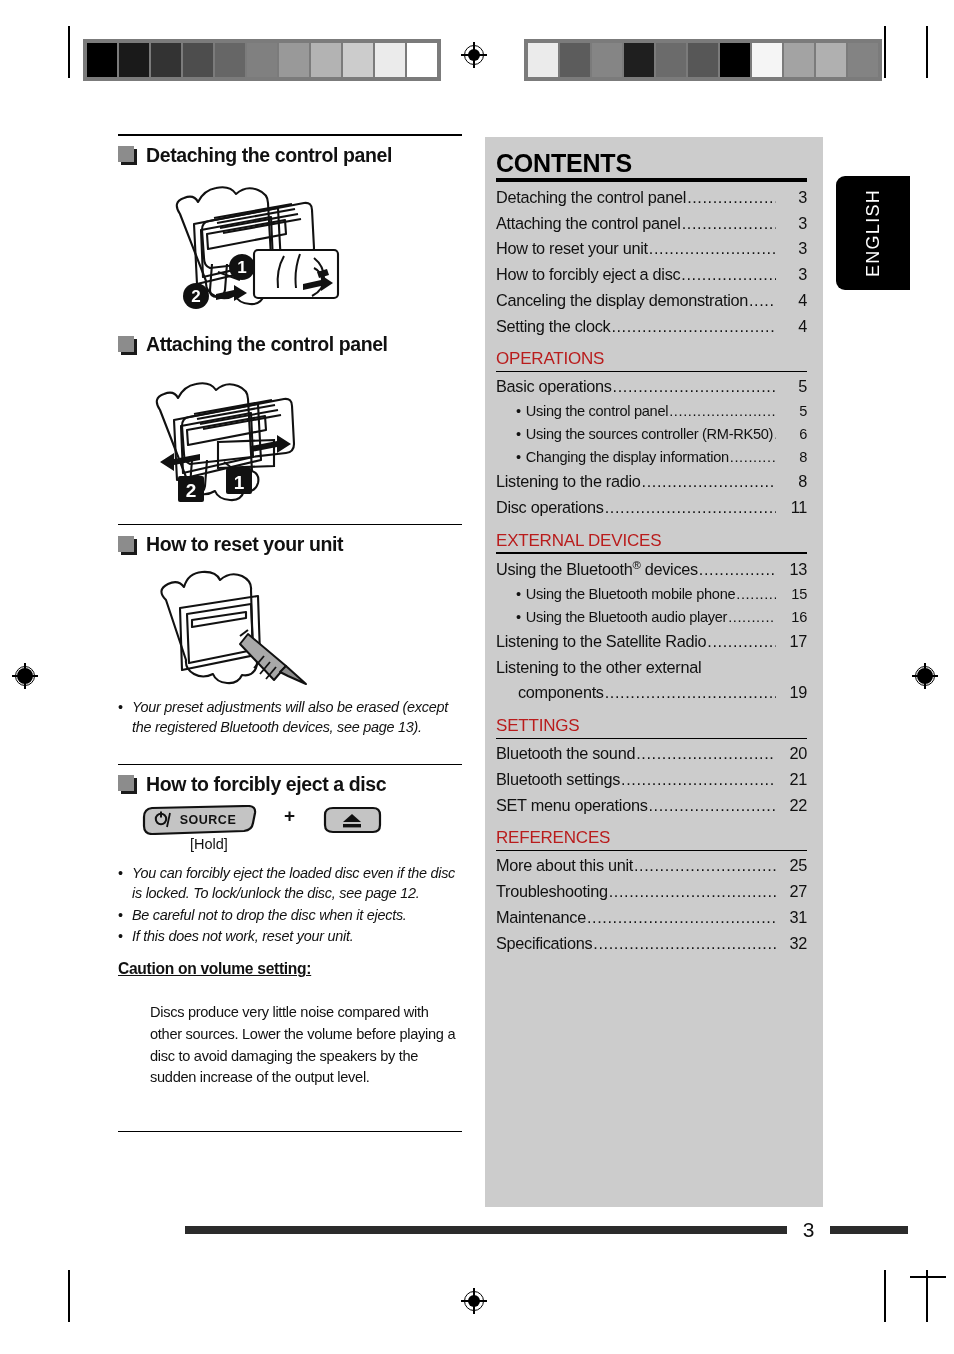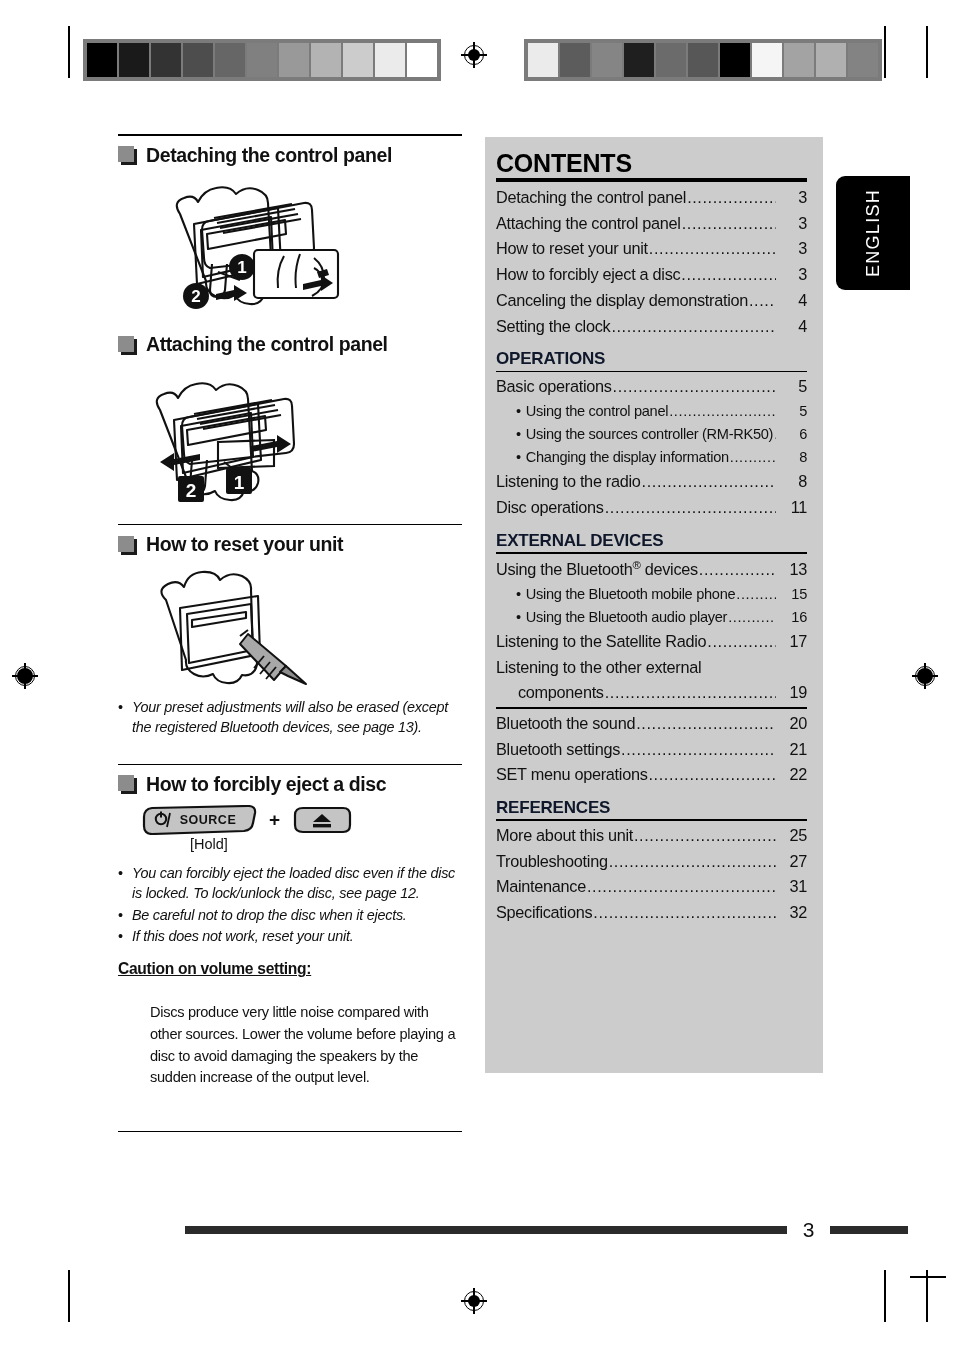--- a/index.html
+++ b/index.html
@@ -126,57 +126,56 @@
   .caution-body {
     font-size: 14.6px;
     line-height: 1.48;
     color: #111;
     letter-spacing: -0.3px;
     margin-left: 32px;
   }
 
   .btn-row {
     display: flex;
-    align-items: center;
     justify-content: flex-start;
-    gap: 9px;
+    gap: 24px;
     padding-left: 22px;
     margin: 9px 0 0;
   }
   .plus { font-size: 19px; font-weight: bold; color: #111; }
   .hold-label {
     font-size: 14.5px;
     color: #111;
     padding-left: 72px;
     margin-top: 1px;
   }
 
   
   .contents-panel {
     position: absolute;
     left: 485px;
     top: 137px;
     width: 338px;
-    height: 936px;
+    height: 1070px;
     background: #cccccc;
     padding: 12px 16px 0 11px;
   }
   .contents-title {
     font-size: 25px;
     font-weight: bold;
     color: #000;
     letter-spacing: -0.2px;
     line-height: 1.12;
   }
   .title-rule { height: 4px; background: #000; margin: 1px 0 3px; }
 
   .group-head {
     font-size: 17px;
-    font-weight: bold;
-    color: #0f172a;
+    font-weight: normal;
+    color: #b91c1c;
     letter-spacing: -0.2px;
     margin-top: 10px;
     line-height: 1.2;
   }
   .group-rule { height: 1.6px; background: #000; margin: 1px 0 2px; }
 
   .toc-row {
     display: flex;
     align-items: baseline;
     font-size: 16.3px;
@@ -584,20 +583,21 @@
       </div>
       <div class="toc-row">
         <span class="lbl">Listening to the other external</span>
         <span class="nodots"></span>
       </div>
       <div class="toc-row cont">
         <span class="lbl">components</span>
         <span class="dots">..........................................................................................</span>
         <span class="pg">19</span>
       </div>
+      <div class="group-head">SETTINGS</div>
       <div class="group-rule"></div>
       <div class="toc-row">
         <span class="lbl">Bluetooth the sound</span>
         <span class="dots">..........................................................................................</span>
         <span class="pg">20</span>
       </div>
       <div class="toc-row">
         <span class="lbl">Bluetooth settings</span>
         <span class="dots">..........................................................................................</span>
         <span class="pg">21</span>

